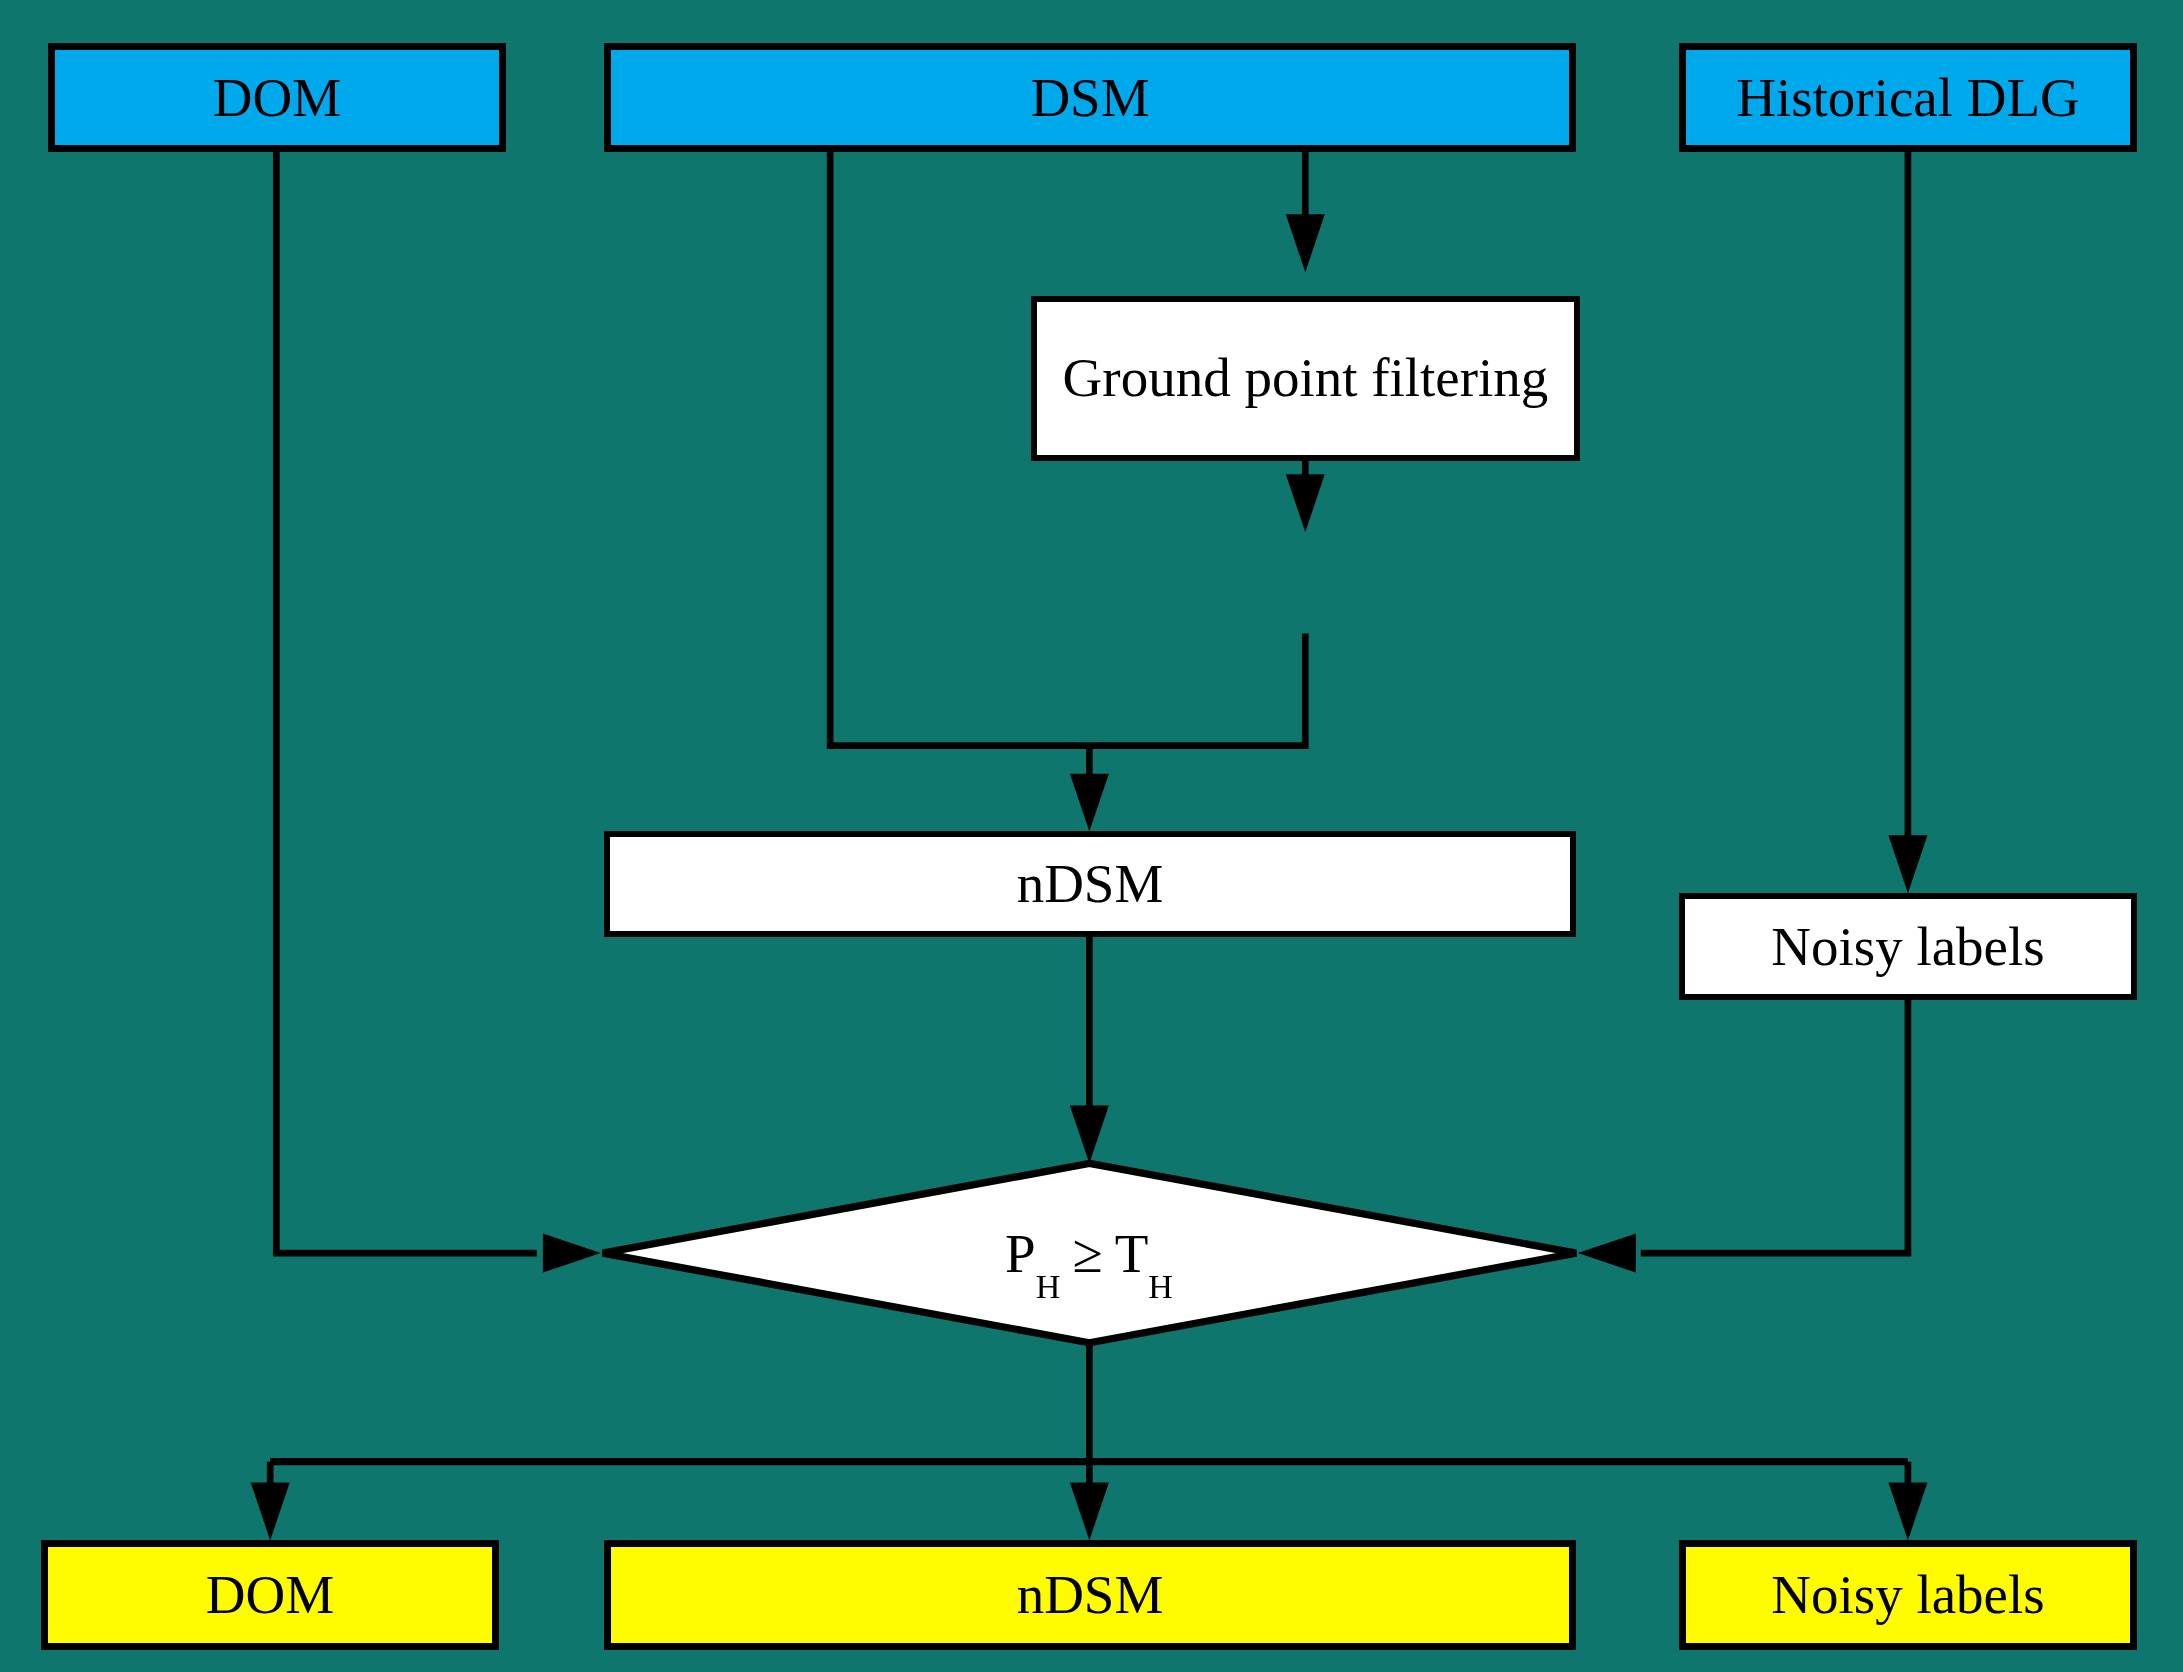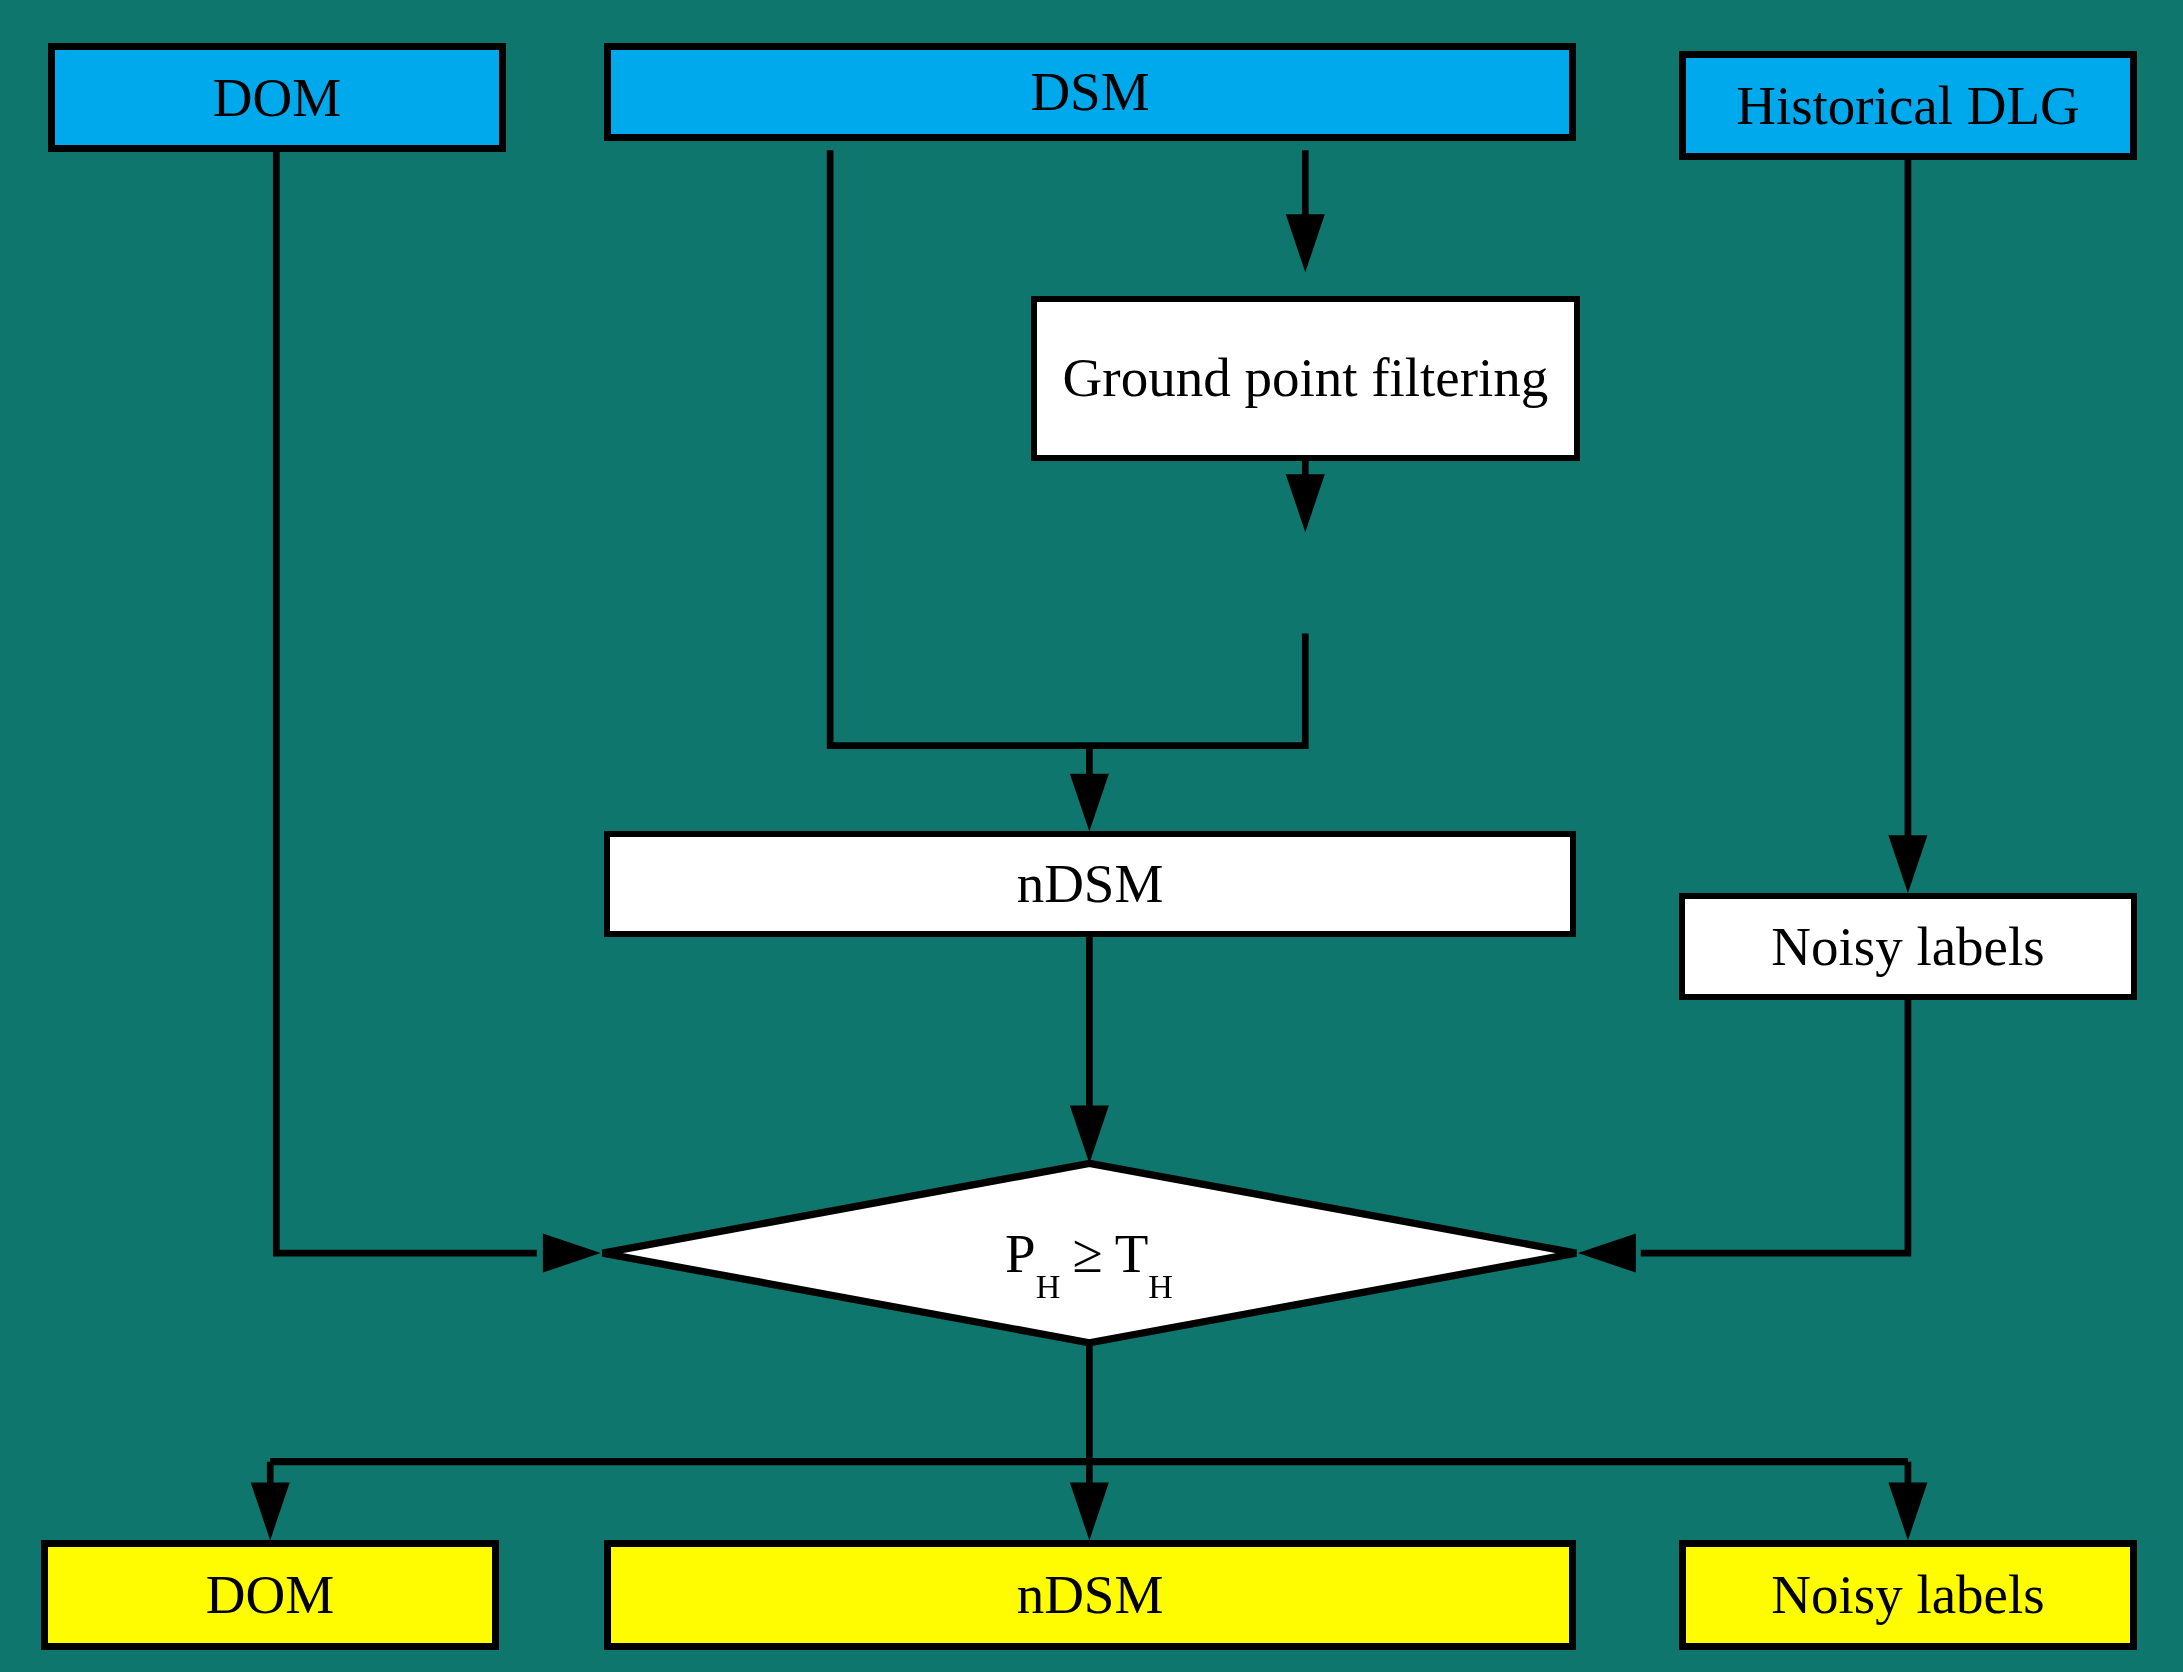--- a/index.html
+++ b/index.html
@@ -93,25 +93,25 @@
       <polygon points="1786,2525 1754,2430 1818,2430"></polygon>
       <polygon points="443,2525 411,2430 475,2430"></polygon>
       <polygon points="3128,2525 3096,2430 3160,2430"></polygon>
     </g>
   </svg>
 
   <div class="node input" style="left:48px; top:43px; width:458px; height:109px;">
     <span>DOM</span>
   </div>
 
-  <div class="node input" style="left:604px; top:43px; width:972px; height:98px;">
+  <div class="node input" style="left:604px; top:43px; width:972px; height:109px;">
     <span>DSM</span>
   </div>
 
-  <div class="node input" style="left:1679px; top:43px; width:458px; height:109px;margin-top:8px;">
+  <div class="node input" style="left:1679px; top:43px; width:458px; height:109px;">
     <span>Historical DLG</span>
   </div>
 
   <div class="node process" style="left:1031px; top:272px; width:549px; height:165px;margin-top:24px;">
     <div class="twoline">
       <div>Ground point filtering</div>
     </div>
   </div>
 
 

